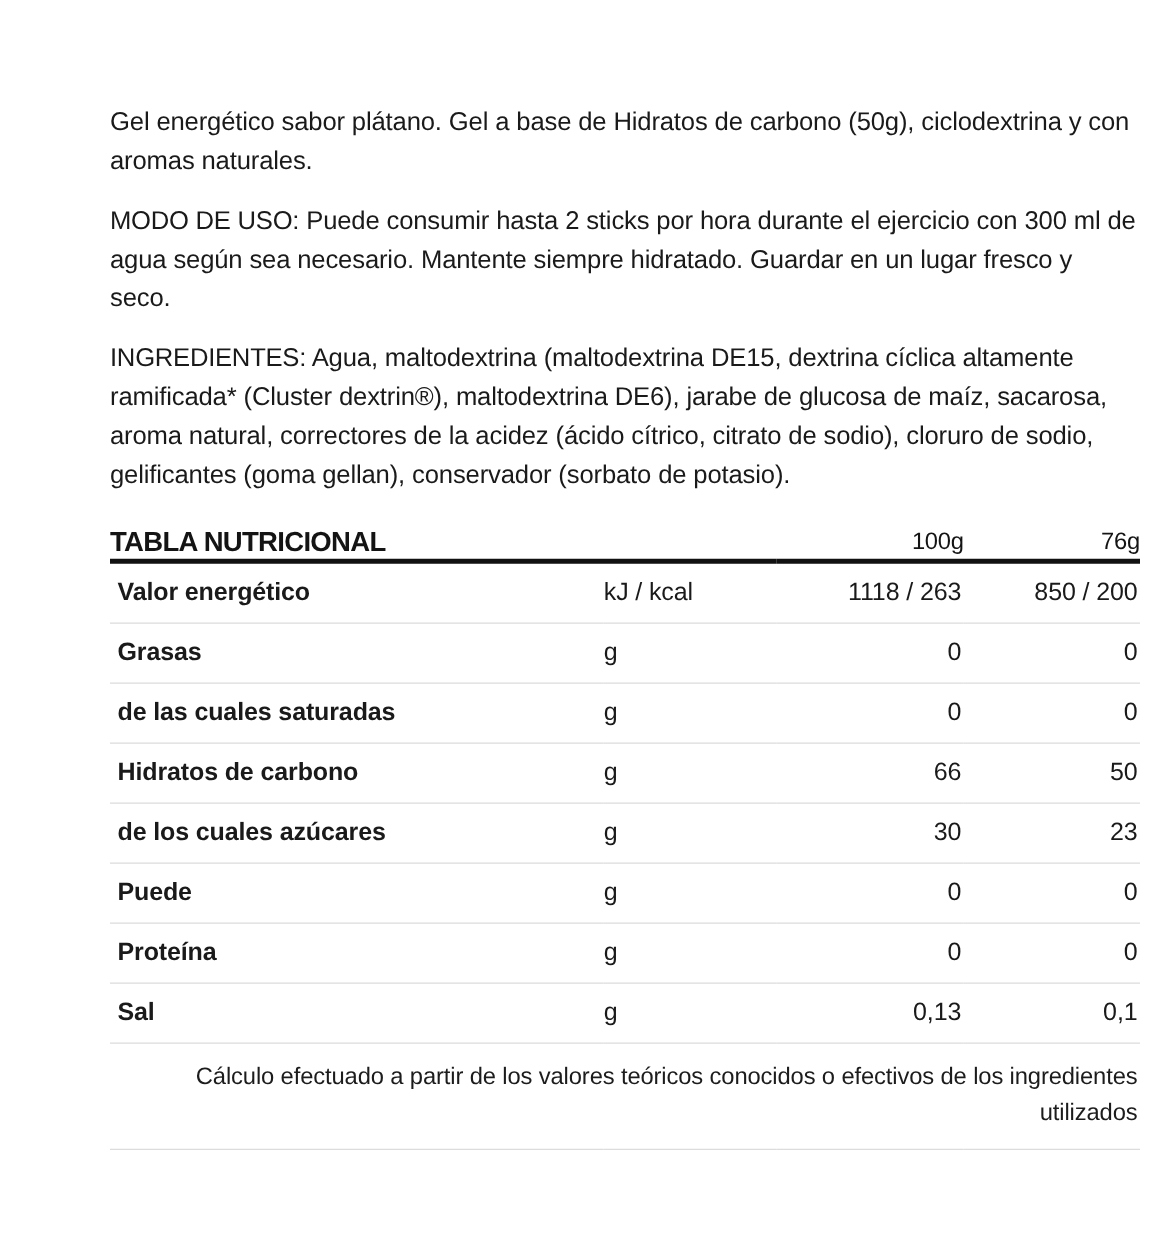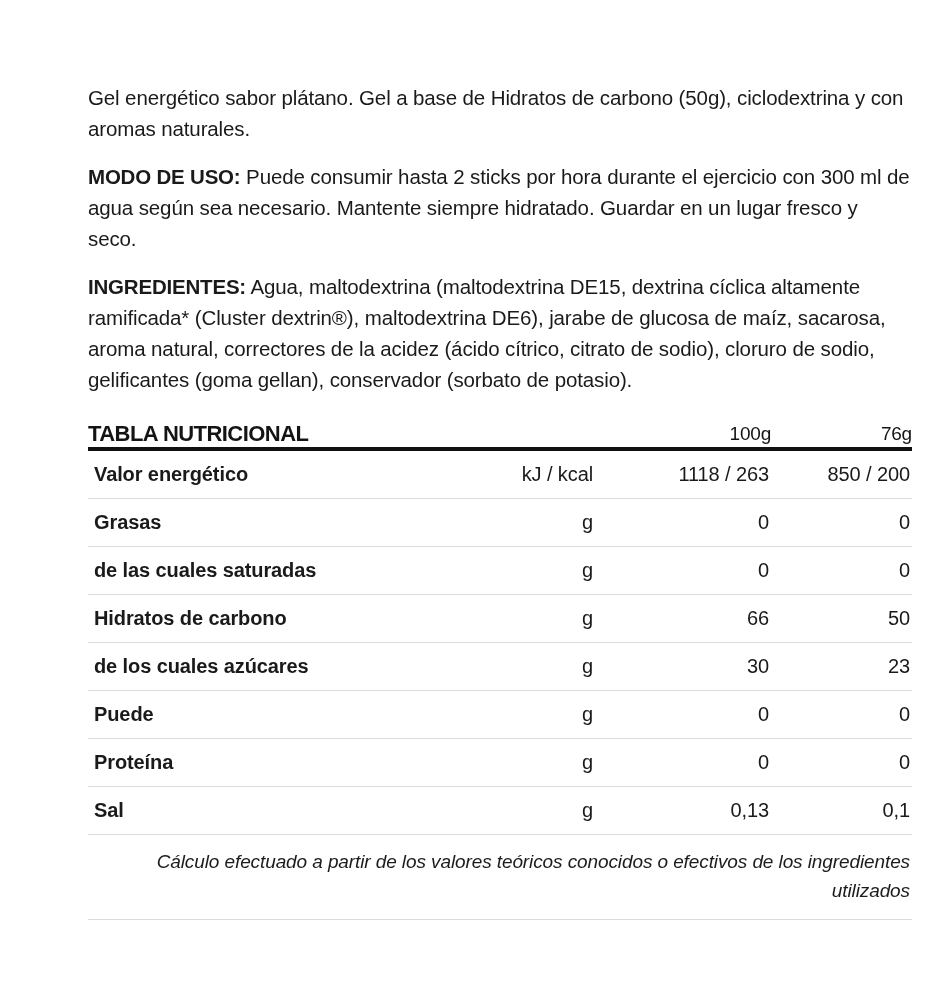--- a/index.html
+++ b/index.html
@@ -29,21 +29,21 @@
   .para {
     font-size: 20.5px;
     line-height: 31px;
     letter-spacing: -0.12px;
     color: #1a1a1a;
     margin: 0 0 18px 0;
     max-width: 822px;
   }
   .para.tight { margin-bottom: 17px; }
   .para .lead {
-    font-weight: bold;
+    font-weight: normal;
     letter-spacing: -0.2px;
   }
 
   
   .table-wrap {
     margin-top: 26px;
     width: 824px;
   }
   table.nutri {
     border-collapse: collapse;
@@ -93,27 +93,26 @@
   
   tbody tr.data-row td {
     font-size: 20px;
     letter-spacing: -0.1px;
     padding: 12px 0 12px 0;
     border-bottom: 1.4px solid #dcdcdc;
     color: #1a1a1a;
     white-space: nowrap;
   }
   tbody tr.data-row td.cell-name  { text-align: left;  padding-left: 6px; font-weight: bold; }
-  tbody tr.data-row td.cell-unit  { text-align: right; padding-right: 28px; }
+  tbody tr.data-row td.cell-unit  { text-align: left; padding-right: 28px; }
   tbody tr.data-row td.cell-val   { text-align: right; padding-right: 2px; }
 
   
   tr.note-row td {
     font-size: 19px;
-    font-style: italic;
     line-height: 29px;
     text-align: right;
     letter-spacing: -0.1px;
     padding: 12px 2px 14px 60px;
     border-bottom: 1.6px solid #dcdcdc;
     color: #1c1c1c;
   }
 </style>
 </head>
 <body>

